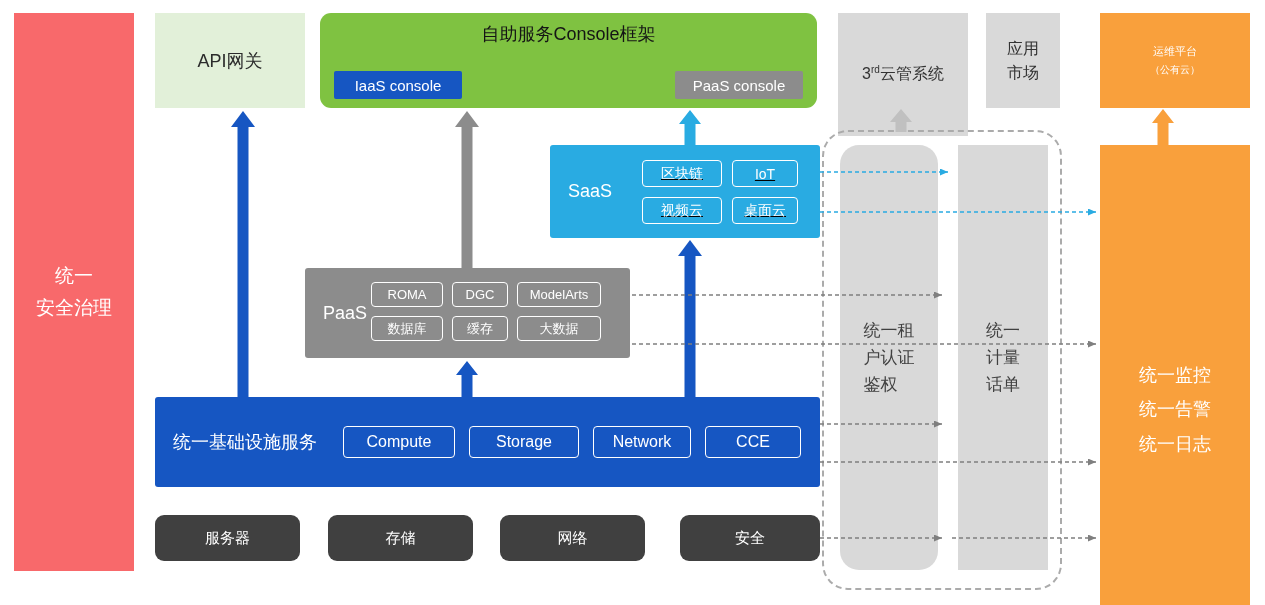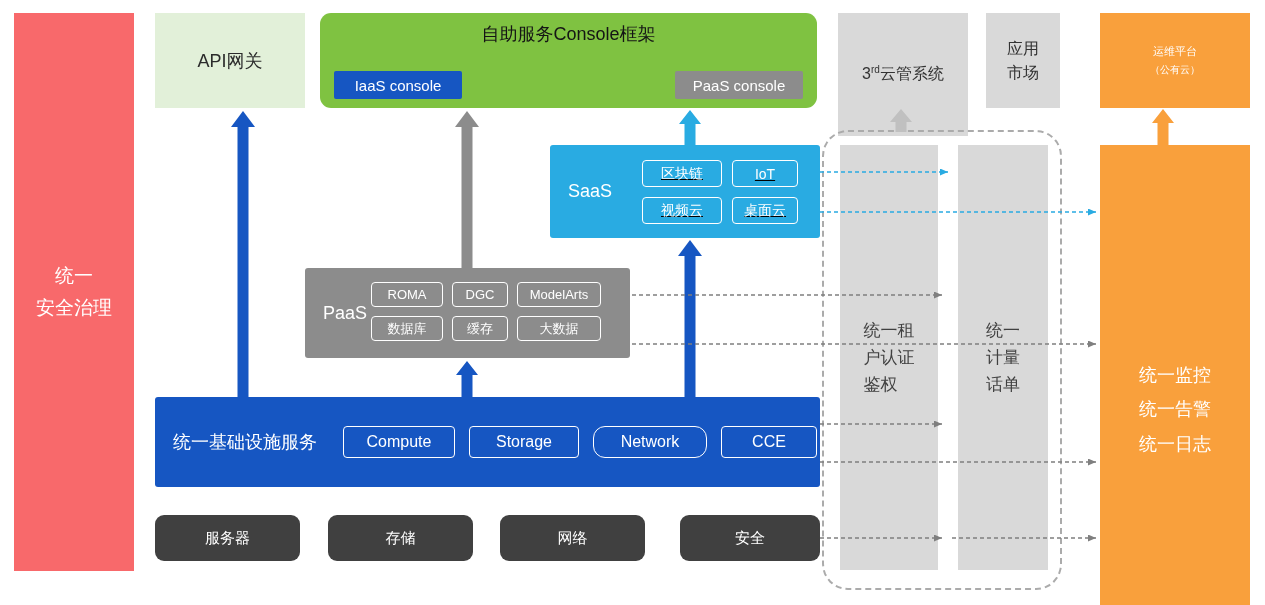--- a/index.html
+++ b/index.html
@@ -56,34 +56,34 @@
              grid-template-columns:72px 56px 84px;grid-auto-rows:25px;gap:9px;}
   .paas-grid .chip{font-size:13px;}
 
   
   .infra-panel{left:155px;top:397px;width:665px;height:90px;background:#1656C2;
                border-radius:3px;display:block;}
   .infra-label{position:absolute;left:18px;top:0;bottom:0;display:flex;
                align-items:center;color:#fff;font-size:18px;}
   .infra-items{position:absolute;left:188px;top:29px;display:flex;gap:14px;justify-content:center;}
   .infra-items .chip{height:32px;font-size:16px;}
-  .w-compute{width:112px;} .w-storage{width:110px;} .w-network{width:114px;border-radius:12px;} .w-cce{width:96px;}
+  .w-compute{width:112px;} .w-storage{width:110px;} .w-network{width:98px;} .w-cce{width:96px;}
 
   
   .res{top:515px;height:46px;background:#404040;color:#fff;font-size:15px;border-radius:9px;}
   .res-1{left:155px;width:145px;}
   .res-2{left:328px;width:145px;}
   .res-3{left:500px;width:145px;}
   .res-4{left:680px;width:140px;}
 
   
   .dashed-container{position:absolute;left:822px;top:130px;width:240px;height:460px;
                     border:2px dashed #ABABAB;border-radius:26px;box-sizing:border-box;}
   .auth-bar{left:840px;top:145px;width:98px;height:425px;background:#D9D9D9;
-            color:#404040;font-size:17px;line-height:1.6;}
+            color:#404040;font-size:17px;line-height:1.6;border-radius:19px;}
   .auth-bar span, .billing-bar span{text-align:left;}
   .billing-bar{left:958px;top:145px;width:90px;height:425px;background:#D9D9D9;
                color:#404040;font-size:17px;line-height:1.6;}
   .monitor-bar{left:1100px;top:145px;width:150px;height:529px;background:#F9A03C;
                color:#fff;font-size:18px;line-height:1.9;}
 
   .overlay{position:absolute;left:0;top:0;width:1265px;height:605px;
            pointer-events:none;z-index:10;}
 </style>
 </head>

